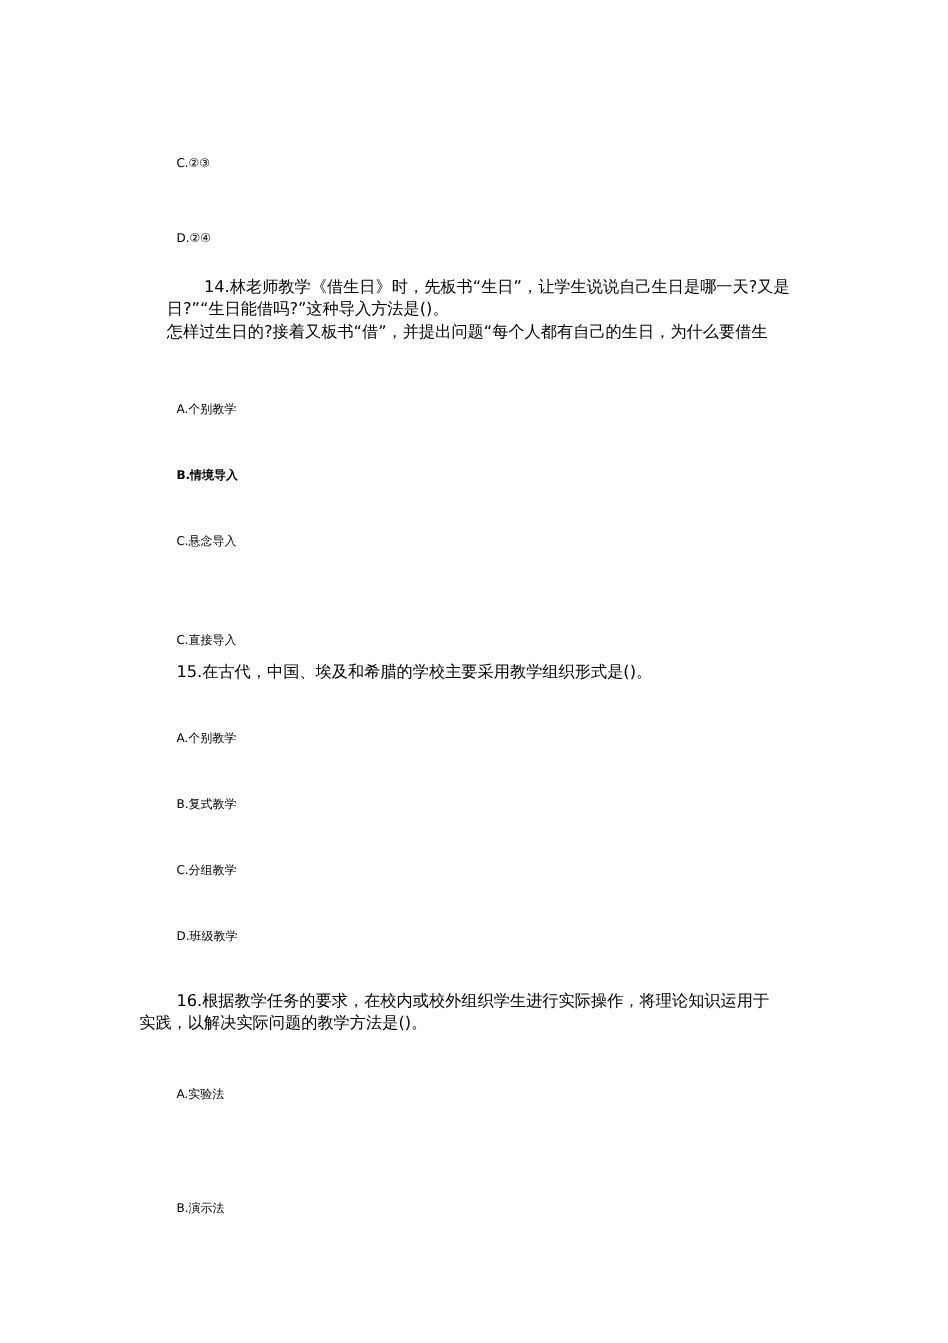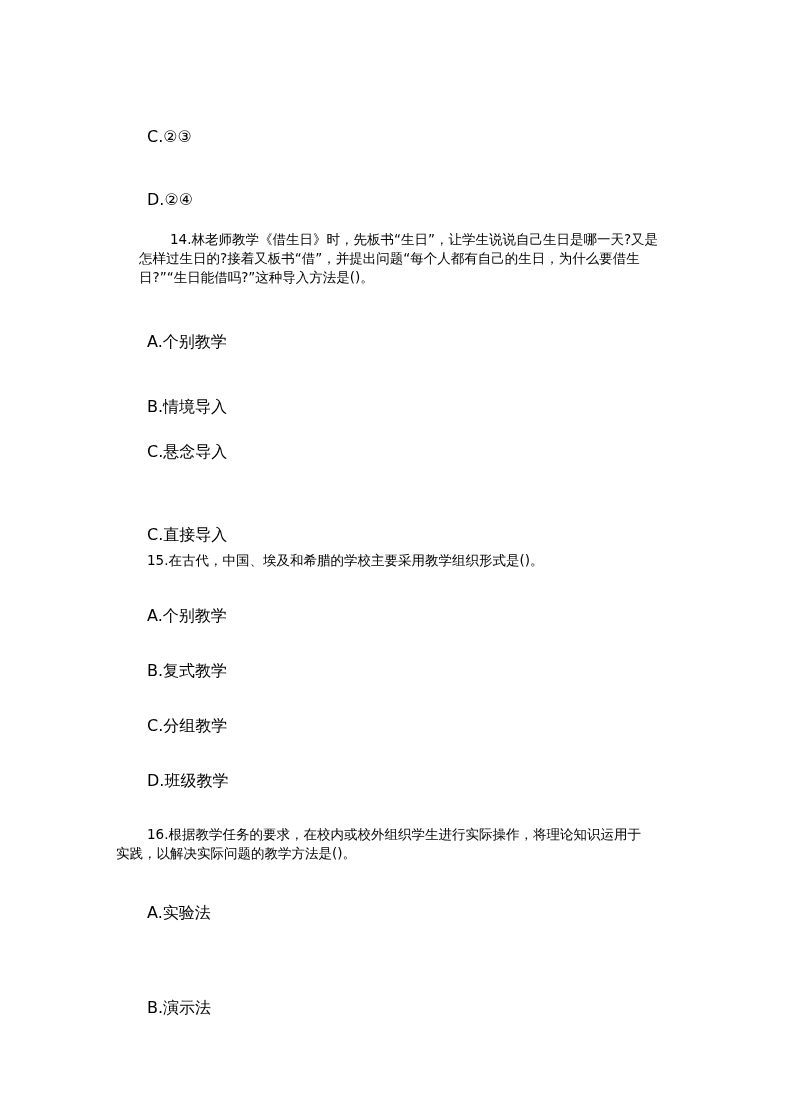--- a/index.html
+++ b/index.html
@@ -1,36 +1,36 @@
 <!DOCTYPE html>
 <html><head>
 <meta charset="utf-8">
 <style>
   html, body { margin: 0; padding: 0; background: #ffffff; }
   body { width: 790px; height: 1119px; position: relative; overflow: hidden;
          font-family: "DejaVu Sans", "Liberation Sans", sans-serif; color: #000; }
-  .line { position: absolute; font-size: 16px; line-height: 20px; white-space: nowrap; letter-spacing: 0; }
+  .line { position: absolute; font-size: 10px; line-height: 20px; white-space: nowrap; letter-spacing: 0; }
   .opt { left: 147px; }
   .para { position: absolute; left: 116px; width: 560px; font-size: 13.5px; line-height: 19px; }
 </style>
 </head>
 <body>
 
 <div>
 
   <div class="line opt" style="top:127px;">C.②③</div>
   <div class="line opt" style="top:190px;">D.②④</div>
 
   <div class="para" style="top:230px;margin-left:23px;">
     <div style="padding-left:31px;">14.林老师教学《借生日》时，先板书“生日”，让学生说说自己生日是哪一天?又是</div>
+    <div>日?”“生日能借吗?”这种导入方法是()。</div>
     <div>怎样过生日的?接着又板书“借”，并提出问题“每个人都有自己的生日，为什么要借生</div>
-    <div>日?”“生日能借吗?”这种导入方法是()。</div>
   </div>
   <div class="line opt" style="top:332px;">A.个别教学</div>
-  <div class="line opt" style="top:397px;">B.情境导入</div>
+  <div class="line opt" style="top:387px;font-weight:bold;">B.情境导入</div>
   <div class="line opt" style="top:442px;">C.悬念导入</div>
   <div class="line opt" style="top:525px;">C.直接导入</div>
 
   <div class="para" style="top:551px;">
     <div style="padding-left:31px;">15.在古代，中国、埃及和希腊的学校主要采用教学组织形式是()。</div>
   </div>
   <div class="line opt" style="top:606px;">A.个别教学</div>
   <div class="line opt" style="top:661px;">B.复式教学</div>
   <div class="line opt" style="top:716px;">C.分组教学</div>
   <div class="line opt" style="top:771px;">D.班级教学</div>

